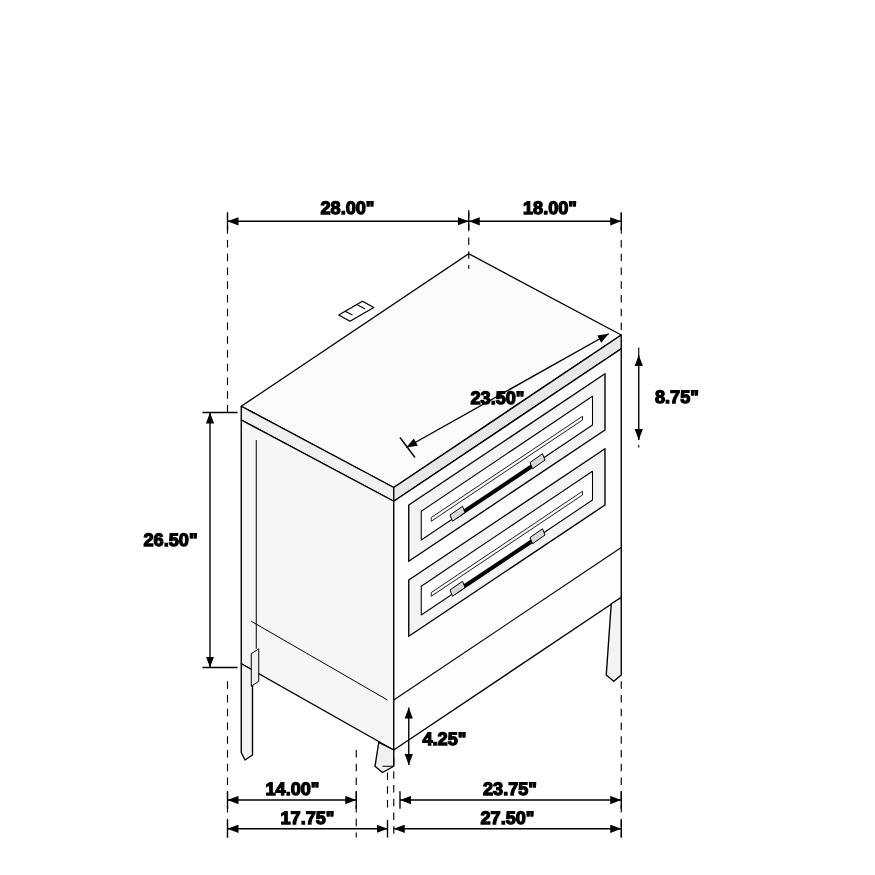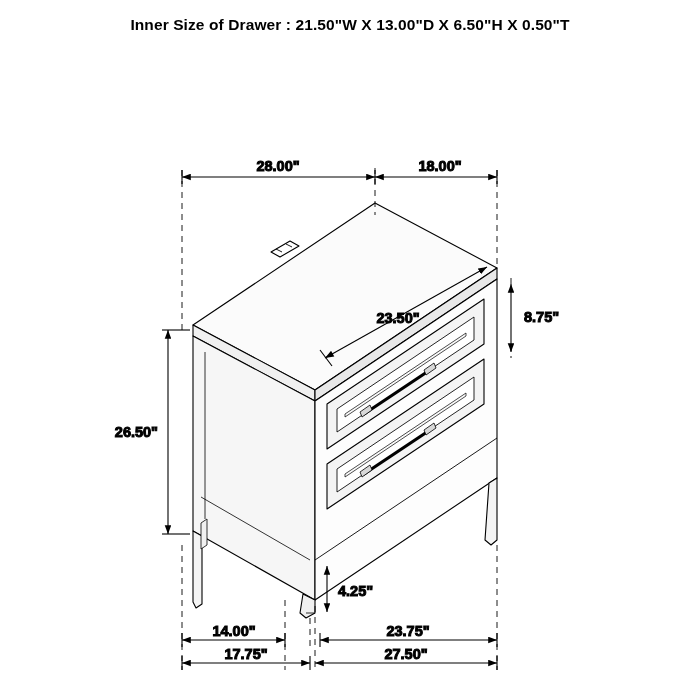--- a/index.html
+++ b/index.html
@@ -43,21 +43,20 @@
     font-size: 14.5px;
     font-weight: bold;
     fill: #000;
   }
 </style>
 </head>
 <body>
 
 <div id="stage">
 
-  <div id="title">Inner Size of Drawer : 21.50"W X 13.00"D X 6.50"H X 0.50"T</div>
 
   <svg class="diagram" viewBox="0 0 700 700">
     <defs>
       <marker id="arrEnd" markerWidth="9" markerHeight="9" refX="8" refY="3" orient="auto" markerUnits="strokeWidth">
         <path d="M0,0 L8,3 L0,6 z" fill="#000"></path>
       </marker>
       <marker id="arrStart" markerWidth="9" markerHeight="9" refX="0" refY="3" orient="auto" markerUnits="strokeWidth">
         <path d="M8,0 L0,3 L8,6 z" fill="#000"></path>
       </marker>
     </defs>

